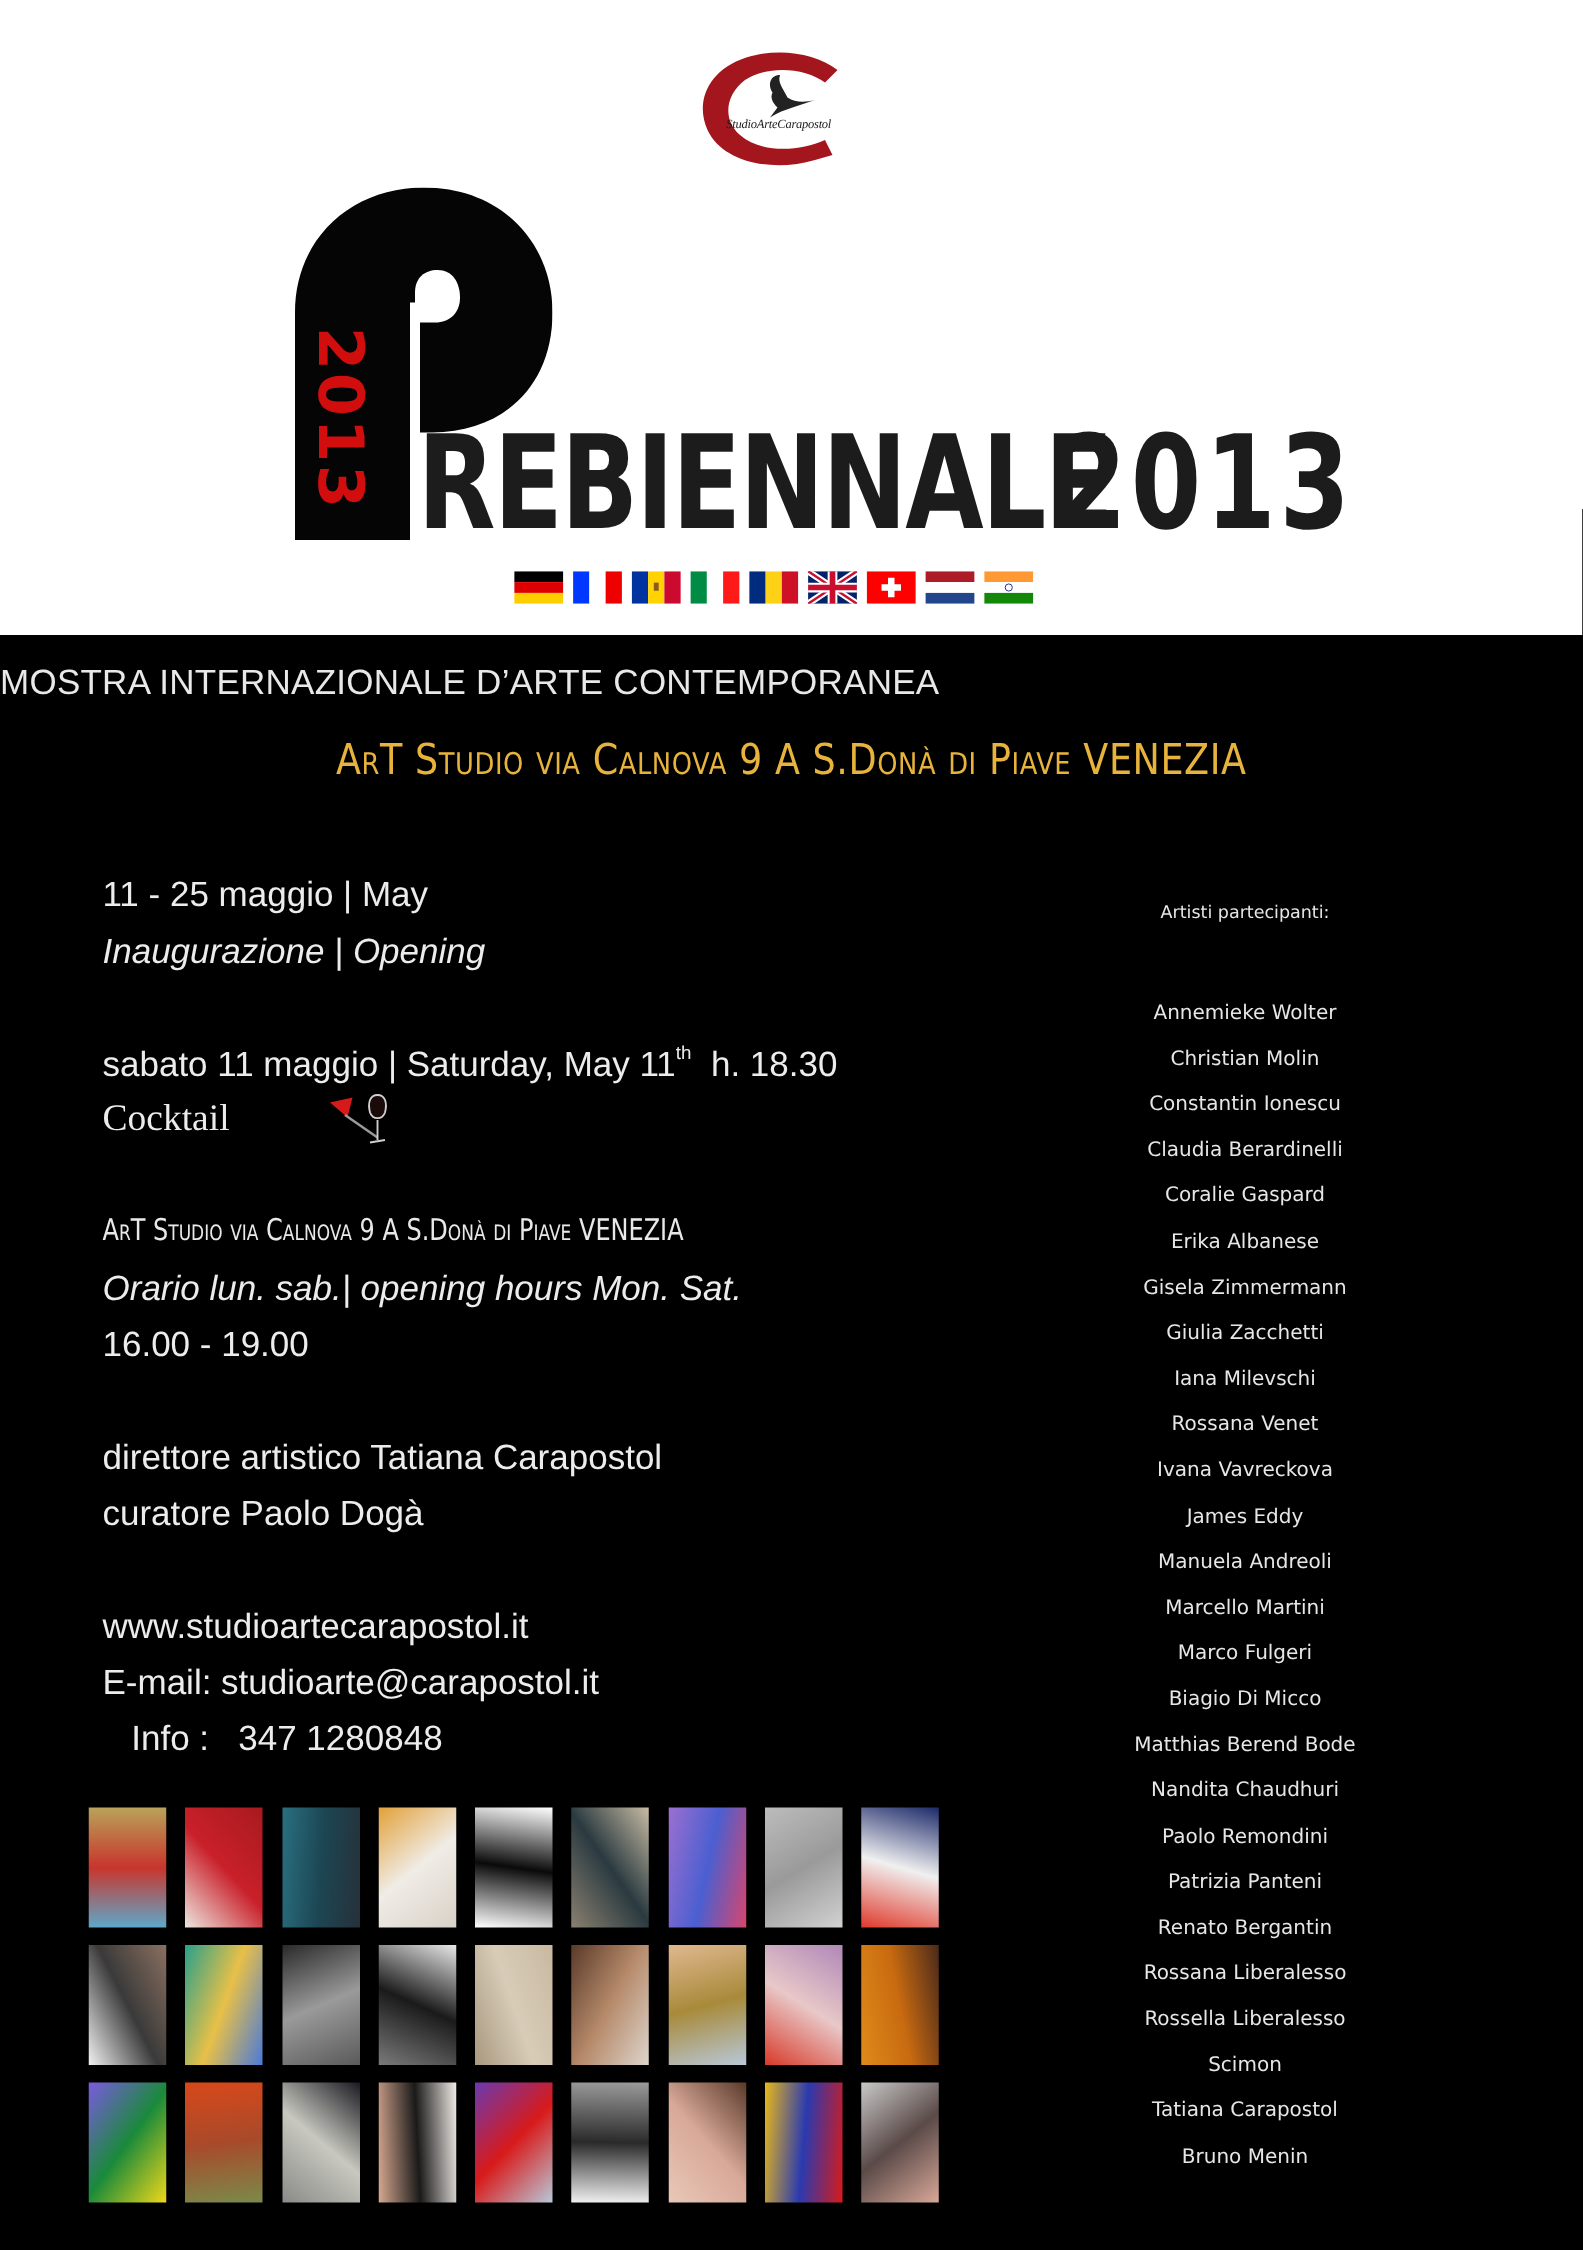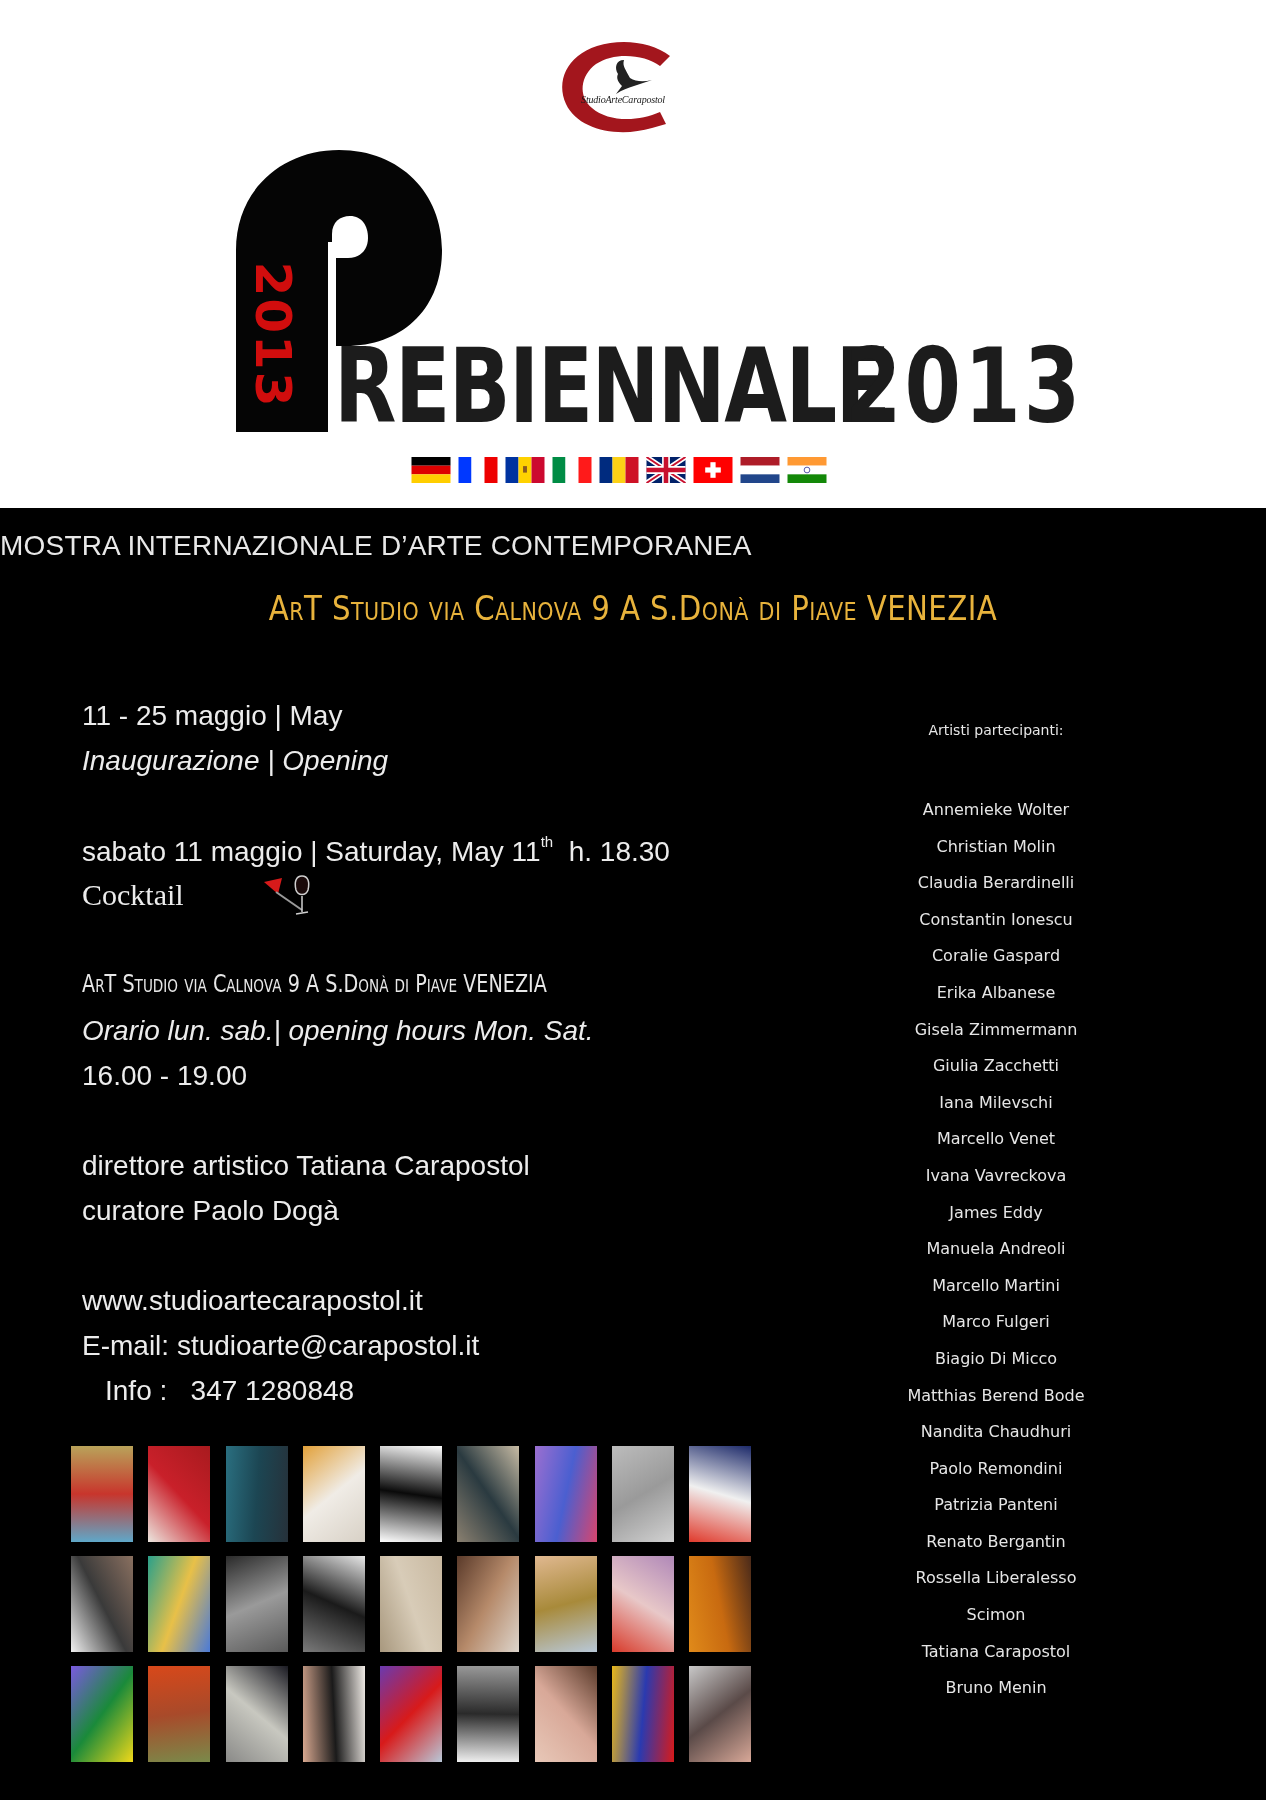--- a/index.html
+++ b/index.html
@@ -230,39 +230,40 @@
 <div class="info" style="top:1195px;">curatore Paolo Dogà</div>
 
 <div class="info" style="top:1285px;">www.studioartecarapostol.it</div>
 <div class="info" style="top:1330px;">E-mail: studioarte@carapostol.it</div>
 <div class="info" style="top:1375px; white-space:pre;margin-left:23px;">Info :   347 1280848</div>
 
 <div class="artists-title">Artisti partecipanti:</div>
 <ul class="artists">
   <li>Annemieke Wolter</li>
   <li>Christian Molin</li>
+  <li>Constantin Ionescu</li>
   <li>Claudia Berardinelli</li>
-  <li>Constantin Ionescu</li>
   <li>Coralie Gaspard</li>
   <li>Erika Albanese</li>
   <li>Gisela Zimmermann</li>
   <li>Giulia Zacchetti</li>
   <li>Iana Milevschi</li>
-  <li>Marcello Venet</li>
+  <li>Rossana Venet</li>
   <li>Ivana Vavreckova</li>
   <li>James Eddy</li>
   <li>Manuela Andreoli</li>
   <li>Marcello Martini</li>
   <li>Marco Fulgeri</li>
   <li>Biagio Di Micco</li>
   <li>Matthias Berend Bode</li>
   <li>Nandita Chaudhuri</li>
   <li>Paolo Remondini</li>
   <li>Patrizia Panteni</li>
   <li>Renato Bergantin</li>
+  <li>Rossana Liberalesso</li>
   <li>Rossella Liberalesso</li>
   <li>Scimon</li>
   <li>Tatiana Carapostol</li>
   <li>Bruno Menin</li>
 </ul>
 
 <div class="thumbs" id="thumbs">
     <div class="thumb" style="background: linear-gradient(0deg, rgb(95, 168, 201) 0%, rgb(200, 53, 44) 50%, rgb(185, 163, 90) 100%);"></div>
     <div class="thumb" style="background: linear-gradient(47deg, rgb(236, 230, 223) 0%, rgb(201, 32, 42) 50%, rgb(168, 26, 30) 100%);"></div>
     <div class="thumb" style="background: linear-gradient(94deg, rgb(42, 111, 128) 0%, rgb(28, 70, 83) 50%, rgb(38, 49, 58) 100%);"></div>

